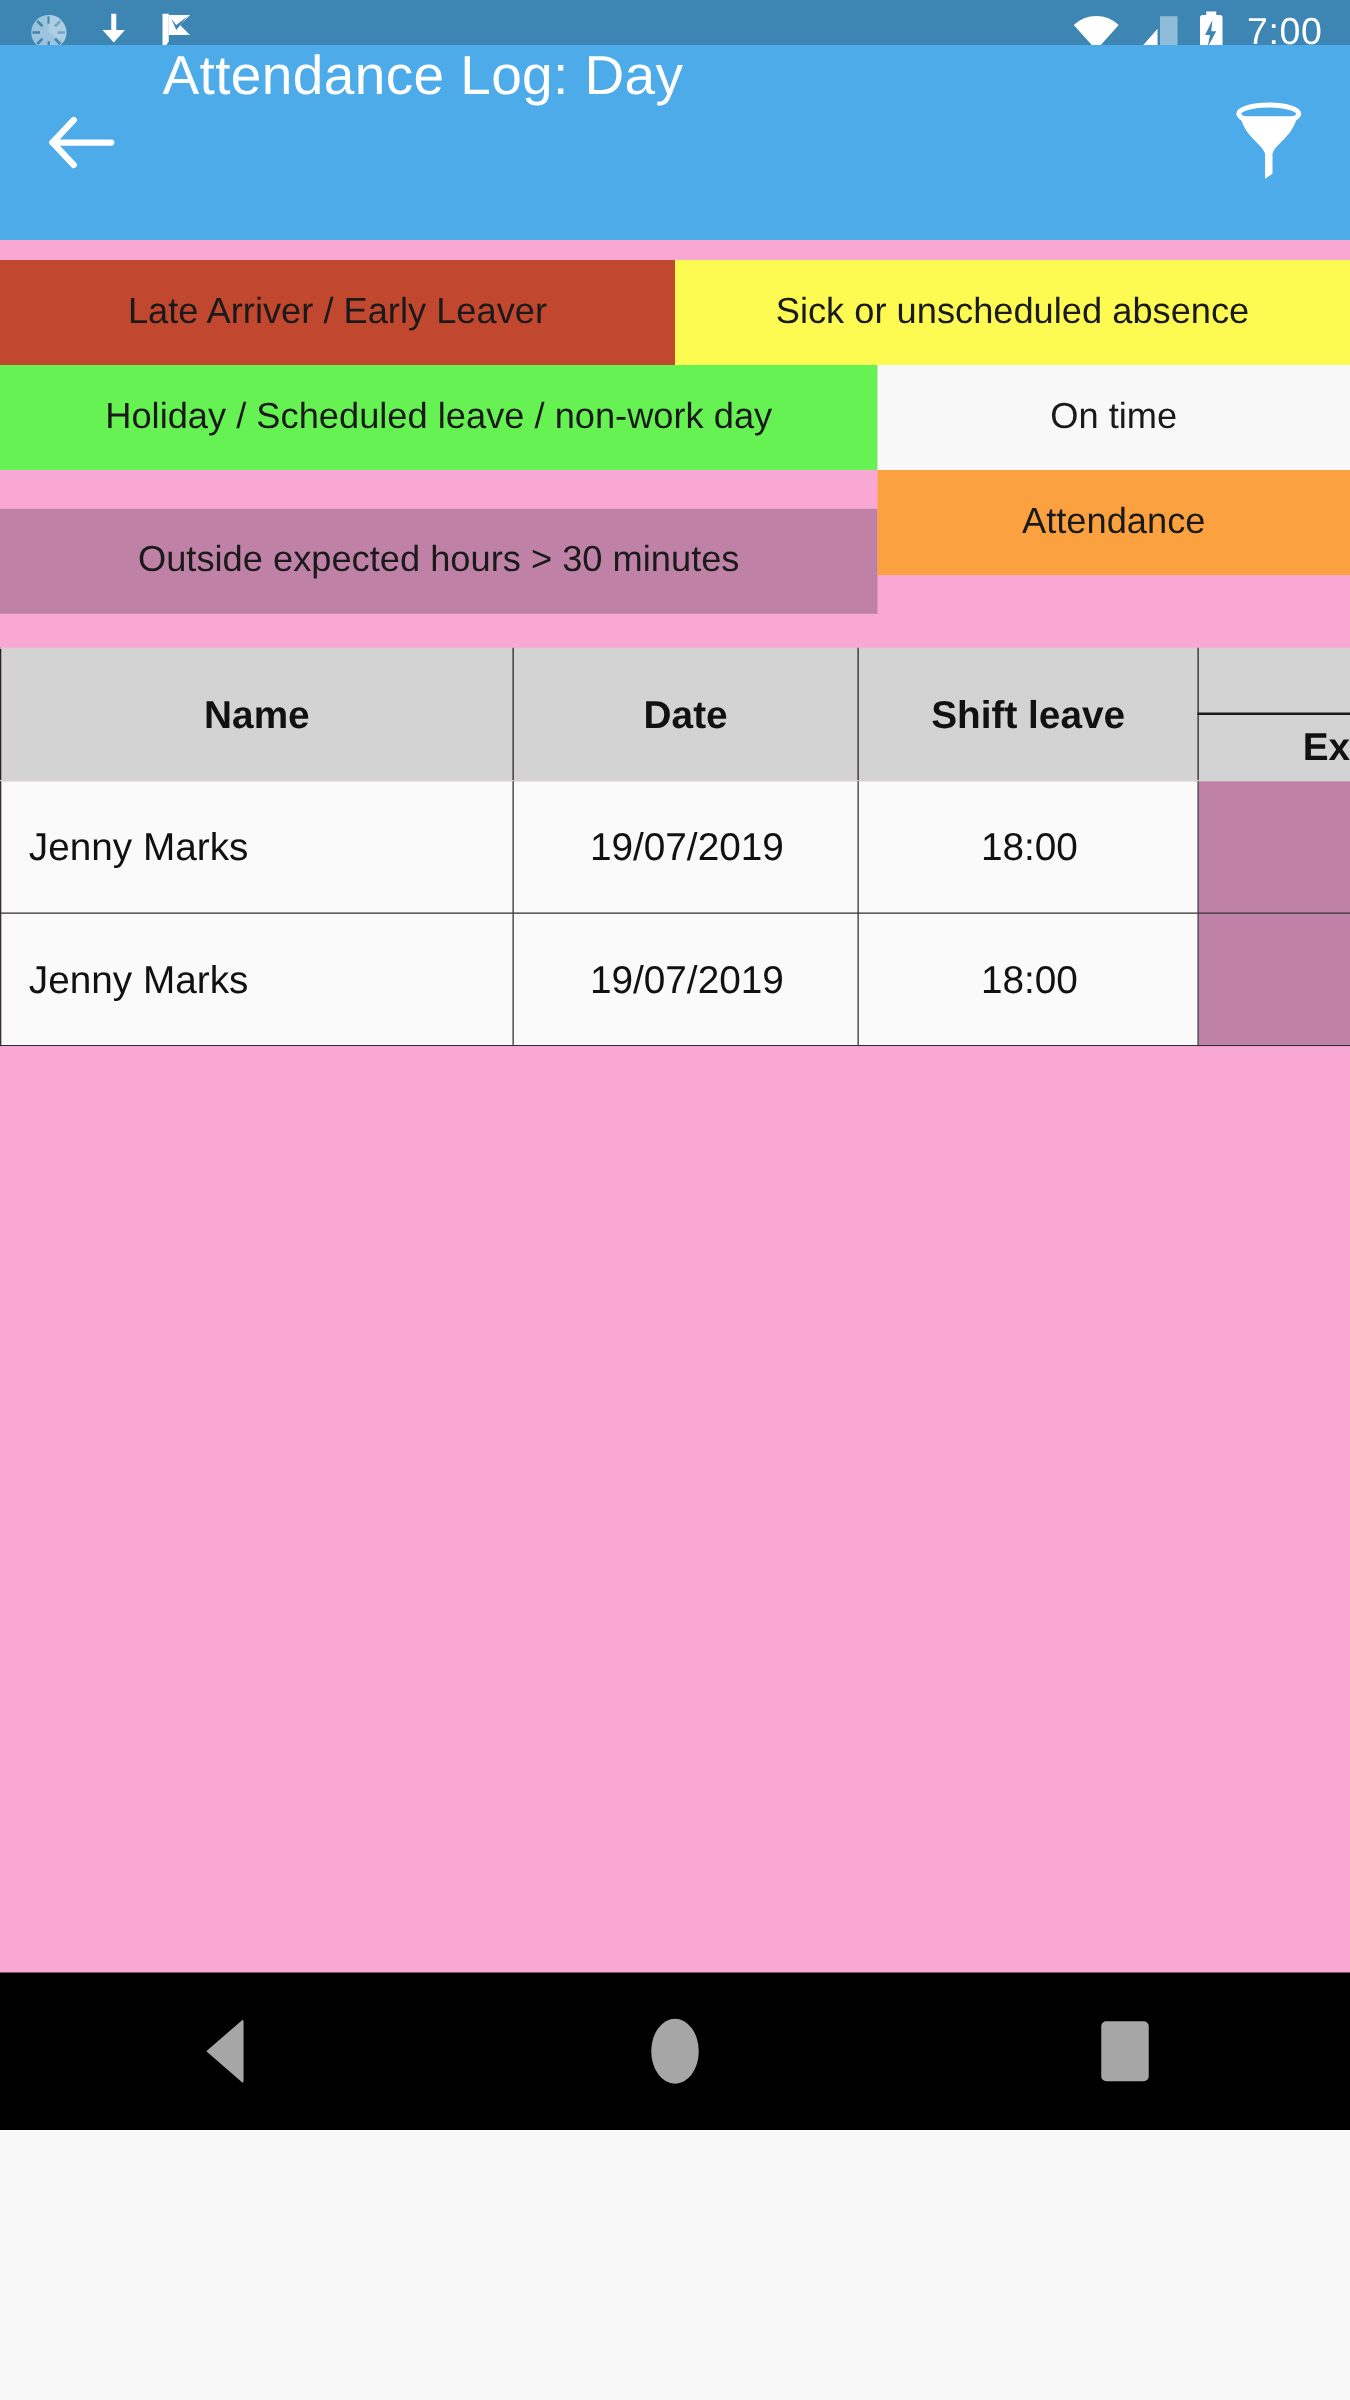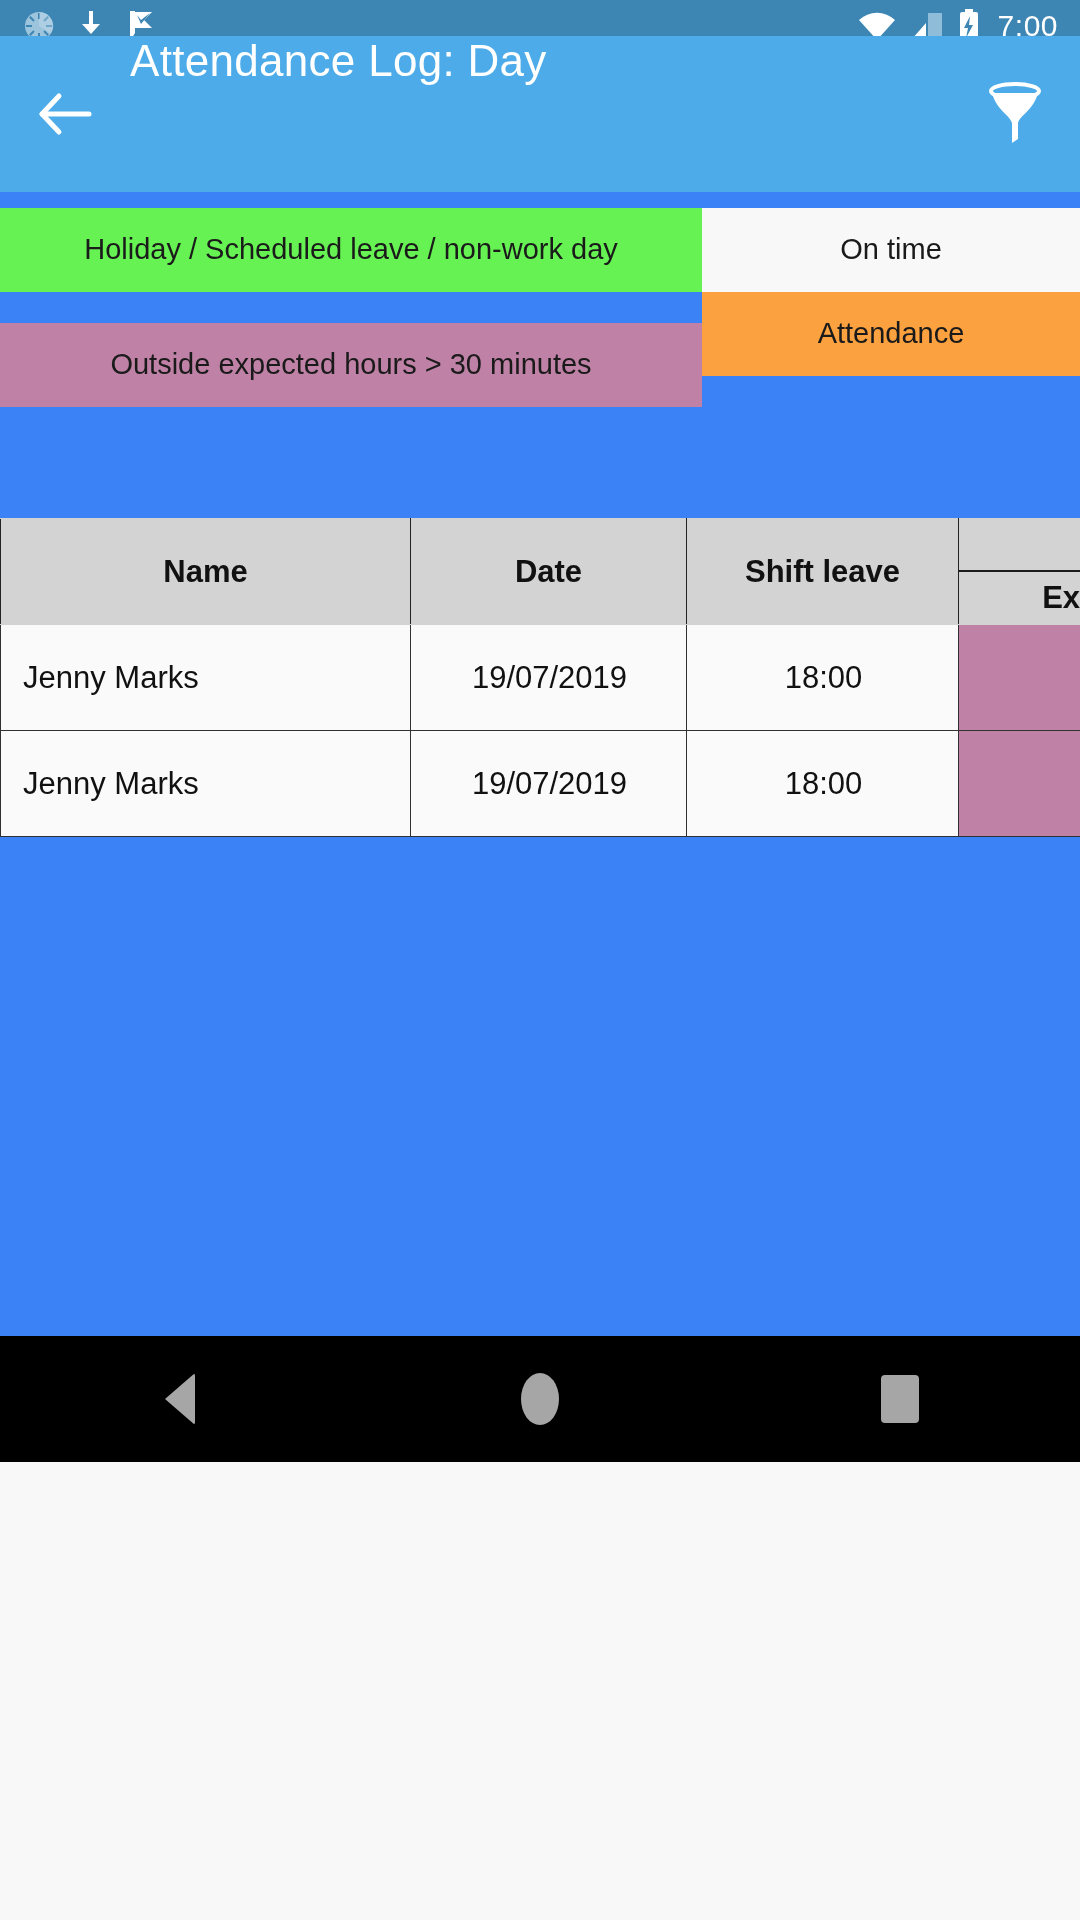--- a/index.html
+++ b/index.html
@@ -2,21 +2,21 @@
 <html><head>
 <meta charset="utf-8">
 <style>
   * { margin:0; padding:0; box-sizing:border-box; }
   html, body {
     width:1080px; height:1920px;
     background:#f8f8f8;
     font-family:"Liberation Sans", sans-serif;
     overflow:hidden;
   }
-  #screen { position:relative; width:1080px; height:1462px; background:#3b82f6; }
+  #screen { position:relative; width:1080px; height:1704px; background:#f9a8d4; }
 
   
   .statusbar {
     position:absolute; top:0; left:0; width:1080px; height:52px;
     background:#3d86b4; display:flex; align-items:center;
     padding:0 22px;
   }
   .sb-left { display:flex; align-items:center; gap:20px; }
   .sb-right { margin-left:auto; display:flex; align-items:center; gap:14px; }
   .sb-ico { display:block; }
@@ -168,20 +168,24 @@
     <div class="appbar-title">Attendance Log: Day</div>
     <div class="filter-btn">
       <svg width="62" height="66" viewBox="0 0 62 66">
         <ellipse cx="31" cy="10" rx="24" ry="7" fill="none" stroke="#ffffff" stroke-width="4"></ellipse>
         <path d="M8 12 C13 30, 26 34, 28 42 L28 62 L34 58 L34 42 C36 34, 49 30, 54 12 Z" fill="#ffffff"></path>
       </svg>
     </div>
   </div>
 
   <div class="legend">
+    <div class="legend-row">
+      <div class="legend-cell lc-late">Late Arriver / Early Leaver</div>
+      <div class="legend-cell lc-sick">Sick or unscheduled absence</div>
+    </div>
     <div class="legend-row">
       <div class="legend-cell lc-holiday">Holiday / Scheduled leave / non-work day</div>
       <div class="legend-cell lc-ontime">On time</div>
     </div>
     <div class="legend-row">
       <div class="legend-cell lc-outside">Outside expected hours &gt; 30 minutes</div>
       <div class="legend-cell lc-exception">Attendance</div>
     </div>
   </div>
 

